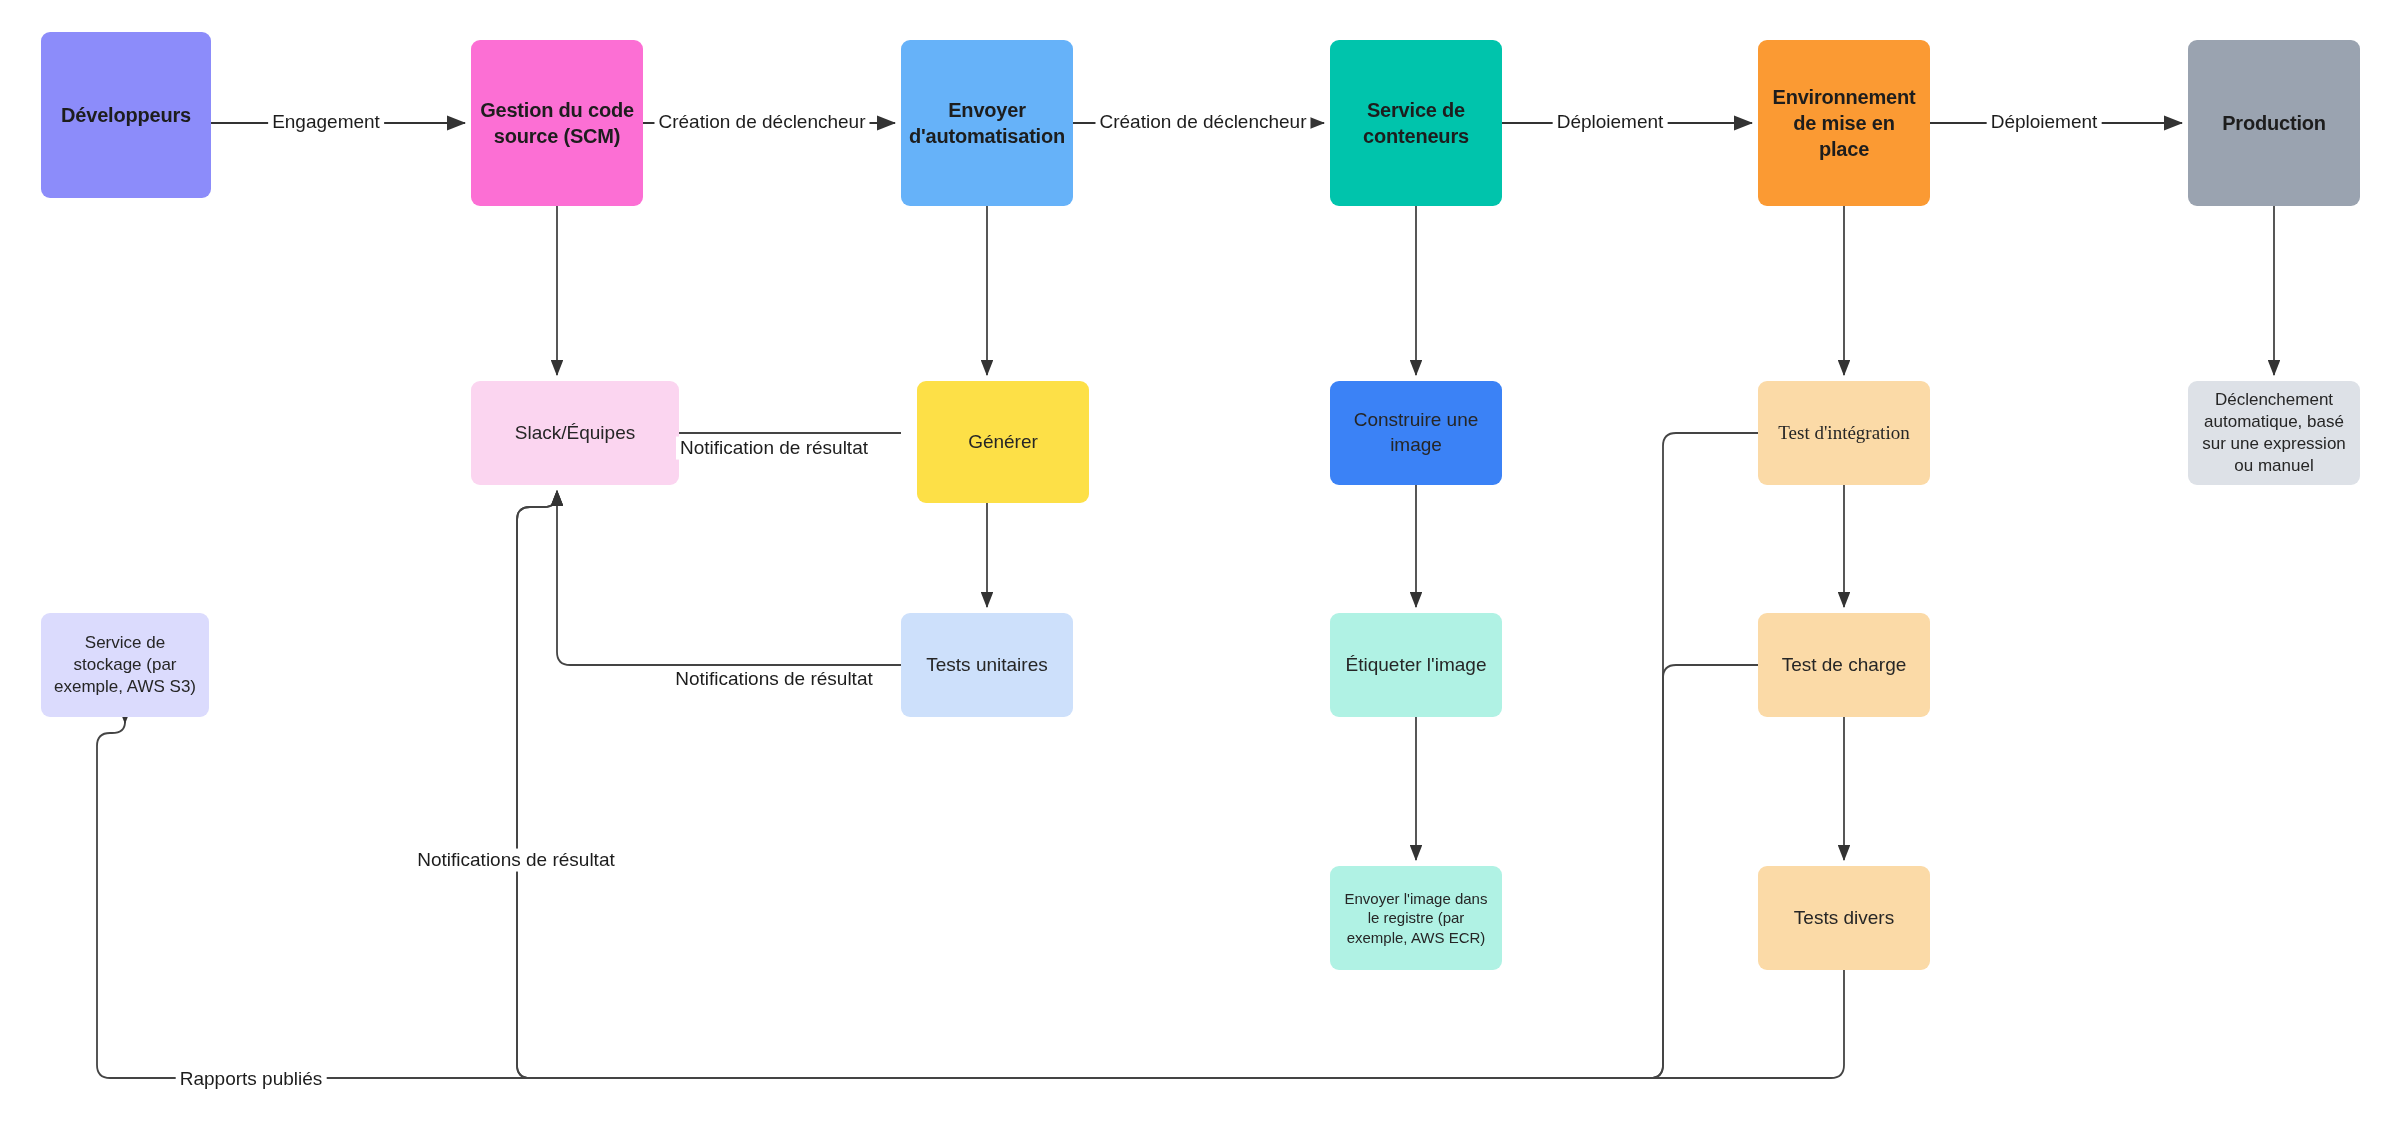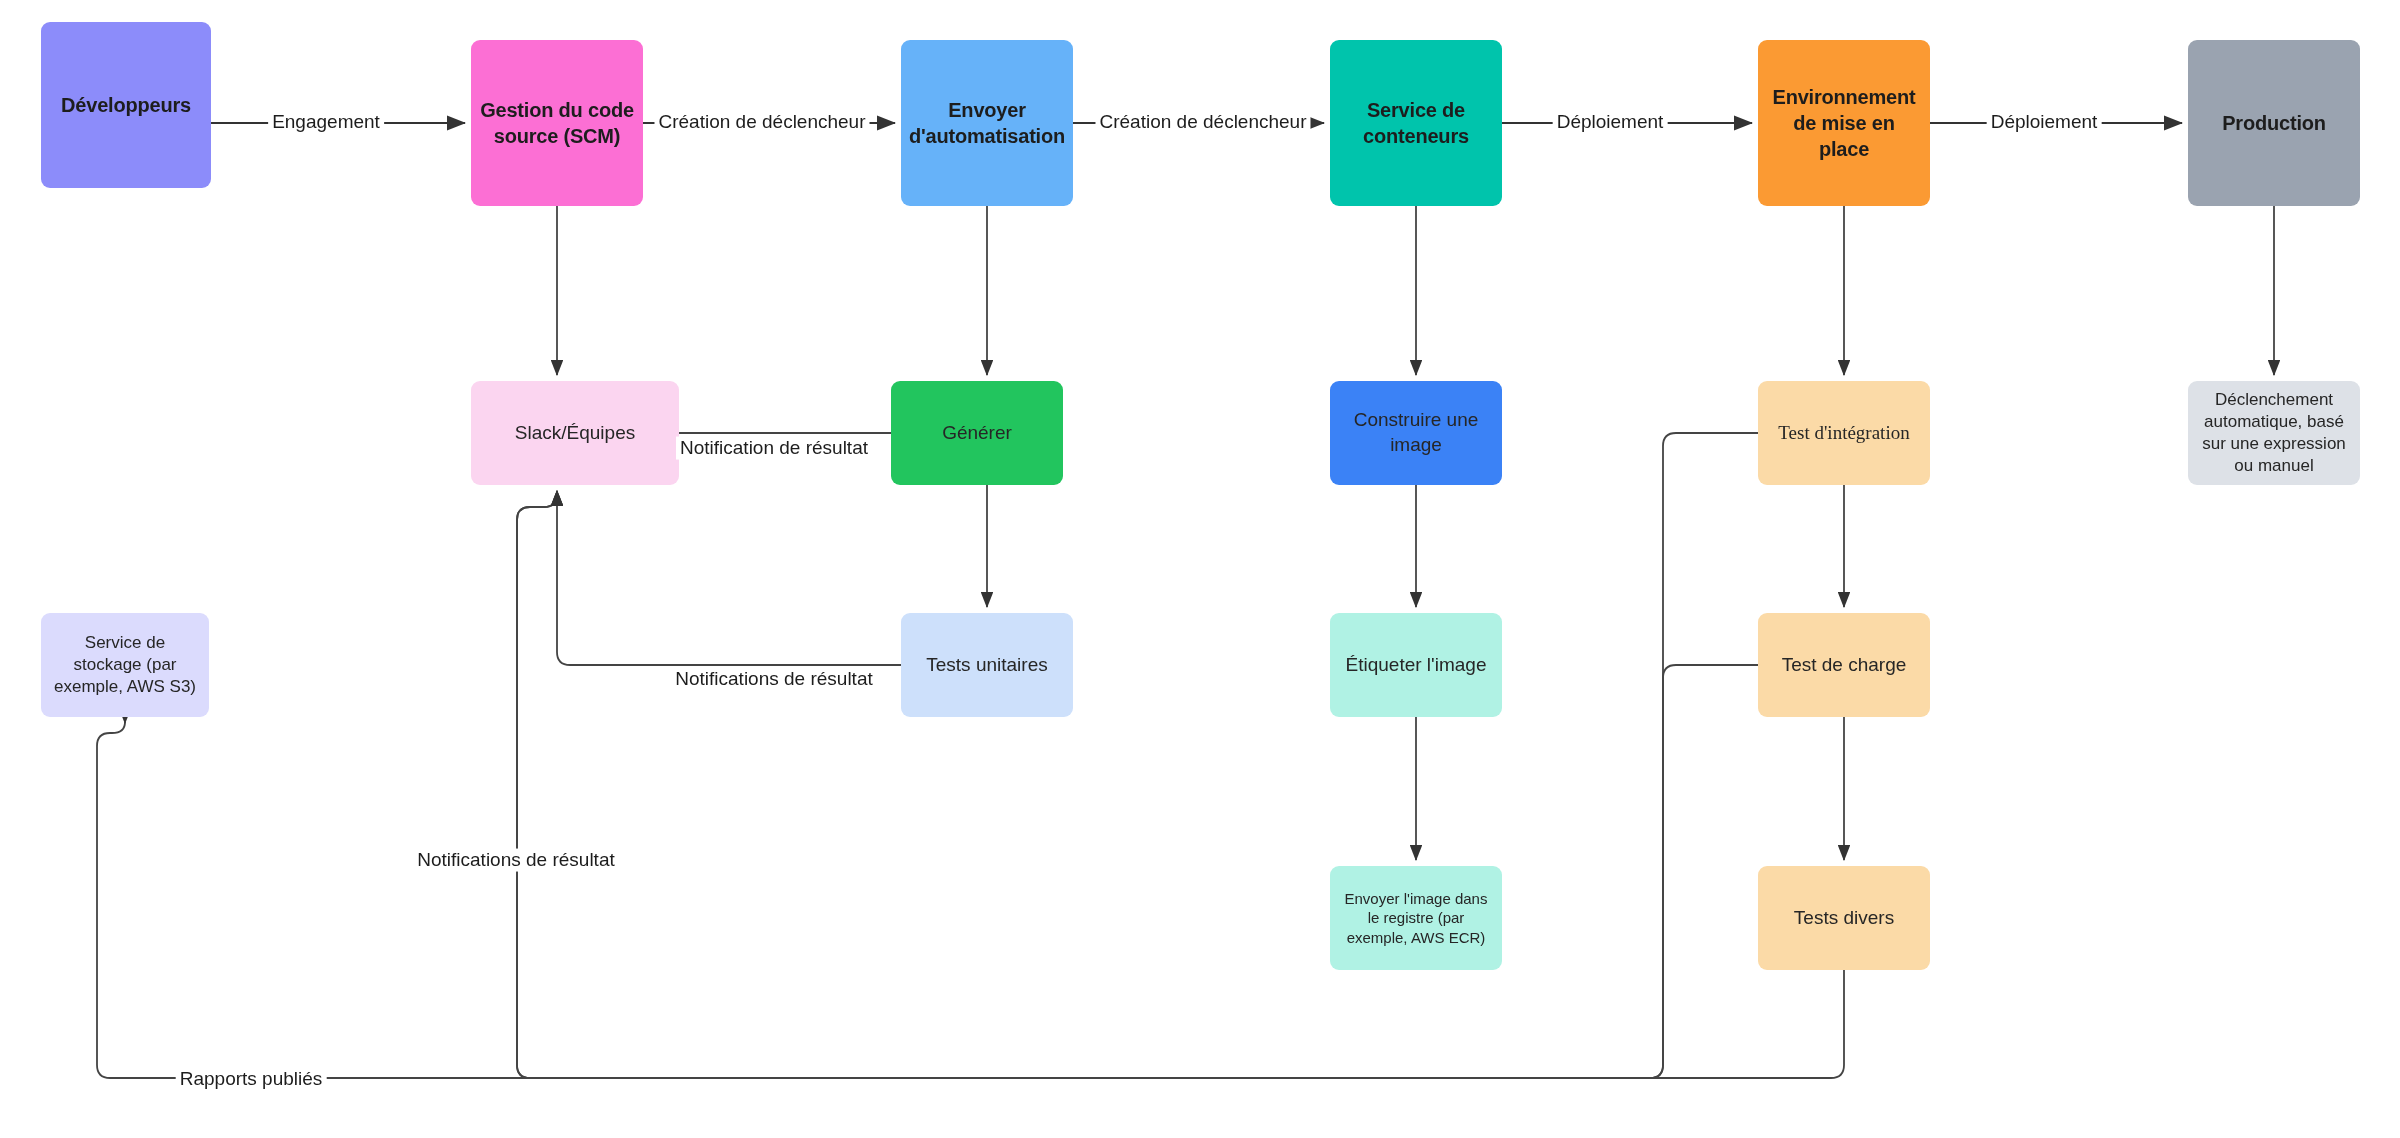--- a/index.html
+++ b/index.html
@@ -107,35 +107,35 @@
 
     <path class="edge-path thin" d="M 901 665 L 570 665 Q 557 665 557 652 L 557 491" marker-end="url(#arrowhead)"></path>
 
     <path class="edge-path thin" d="M 1758 433 L 1676 433 Q 1663 433 1663 446 L 1663 1065 Q 1663 1078 1650 1078 L 530 1078 Q 517 1078 517 1065 L 517 520 Q 517 507 530 507 L 544 507 Q 557 507 557 494 L 557 491" marker-end="url(#arrowhead)"></path>
 
     <path class="edge-path thin" d="M 1758 665 L 1676 665 Q 1663 665 1663 678 L 1663 1065 Q 1663 1078 1650 1078 L 530 1078 Q 517 1078 517 1065 L 517 520 Q 517 507 530 507 L 544 507 Q 557 507 557 494 L 557 491" marker-end="url(#arrowhead)"></path>
 
     <path class="edge-path thin" d="M 1844 970 L 1844 1065 Q 1844 1078 1831 1078 L 110 1078 Q 97 1078 97 1065 L 97 746 Q 97 733 110 733 L 112 733 Q 125 733 125 722 L 125 723" marker-end="url(#arrowhead)"></path>
   </svg>
 
-  <div class="node strong" style="left:41px; top:22px; width:170px; height:166px; background:#8c8cfa;">Développeurs</div>
+  <div class="node strong" style="left:41px; top:32px; width:170px; height:166px; background:#8c8cfa;">Développeurs</div>
 
   <div class="node strong" style="left:471px; top:40px; width:172px; height:166px; background:#fc6fd4;">Gestion du code source (SCM)</div>
 
   <div class="node strong" style="left:901px; top:40px; width:172px; height:166px; background:#66b2f9;">Envoyer d'automatisation</div>
 
   <div class="node strong" style="left:1330px; top:40px; width:172px; height:166px; background:#00c4ac;">Service de conteneurs</div>
 
   <div class="node strong" style="left:1758px; top:40px; width:172px; height:166px; background:#fb9a33;">Environnement de mise en place</div>
 
   <div class="node strong" style="left:2188px; top:40px; width:172px; height:166px; background:#9aa3b0;">Production</div>
 
   <div class="node plain" style="left:471px; top:381px; width:208px; height:104px; background:#fbd5f0;">Slack/Équipes</div>
 
-  <div class="node plain" style="left:891px; top:381px; width:172px; height:104px; background:#22c55e;">Générer</div>
+  <div class="node plain" style="left:917px; top:381px; width:172px; height:122px; background:#fde047;">Générer</div>
 
   <div class="node plain" style="left:1330px; top:381px; width:172px; height:104px; background:#3b82f6;">Construire une image</div>
 
   <div class="node plain" style="left:1758px; top:381px; width:172px; height:104px; background:#fbdaa7;font-family:Liberation Serif, serif;">Test d'intégration</div>
 
   <div class="node plain" style="left:2188px; top:381px; width:172px; height:104px; background:#dde1e7; font-size:17px;">Déclenchement automatique, basé sur une expression ou manuel</div>
 
   <div class="node plain" style="left:41px; top:613px; width:168px; height:104px; background:#dbdbfd; font-size:17px;">Service de stockage (par exemple, AWS S3)</div>
 
   <div class="node plain" style="left:901px; top:613px; width:172px; height:104px; background:#cde0fb;">Tests unitaires</div>

